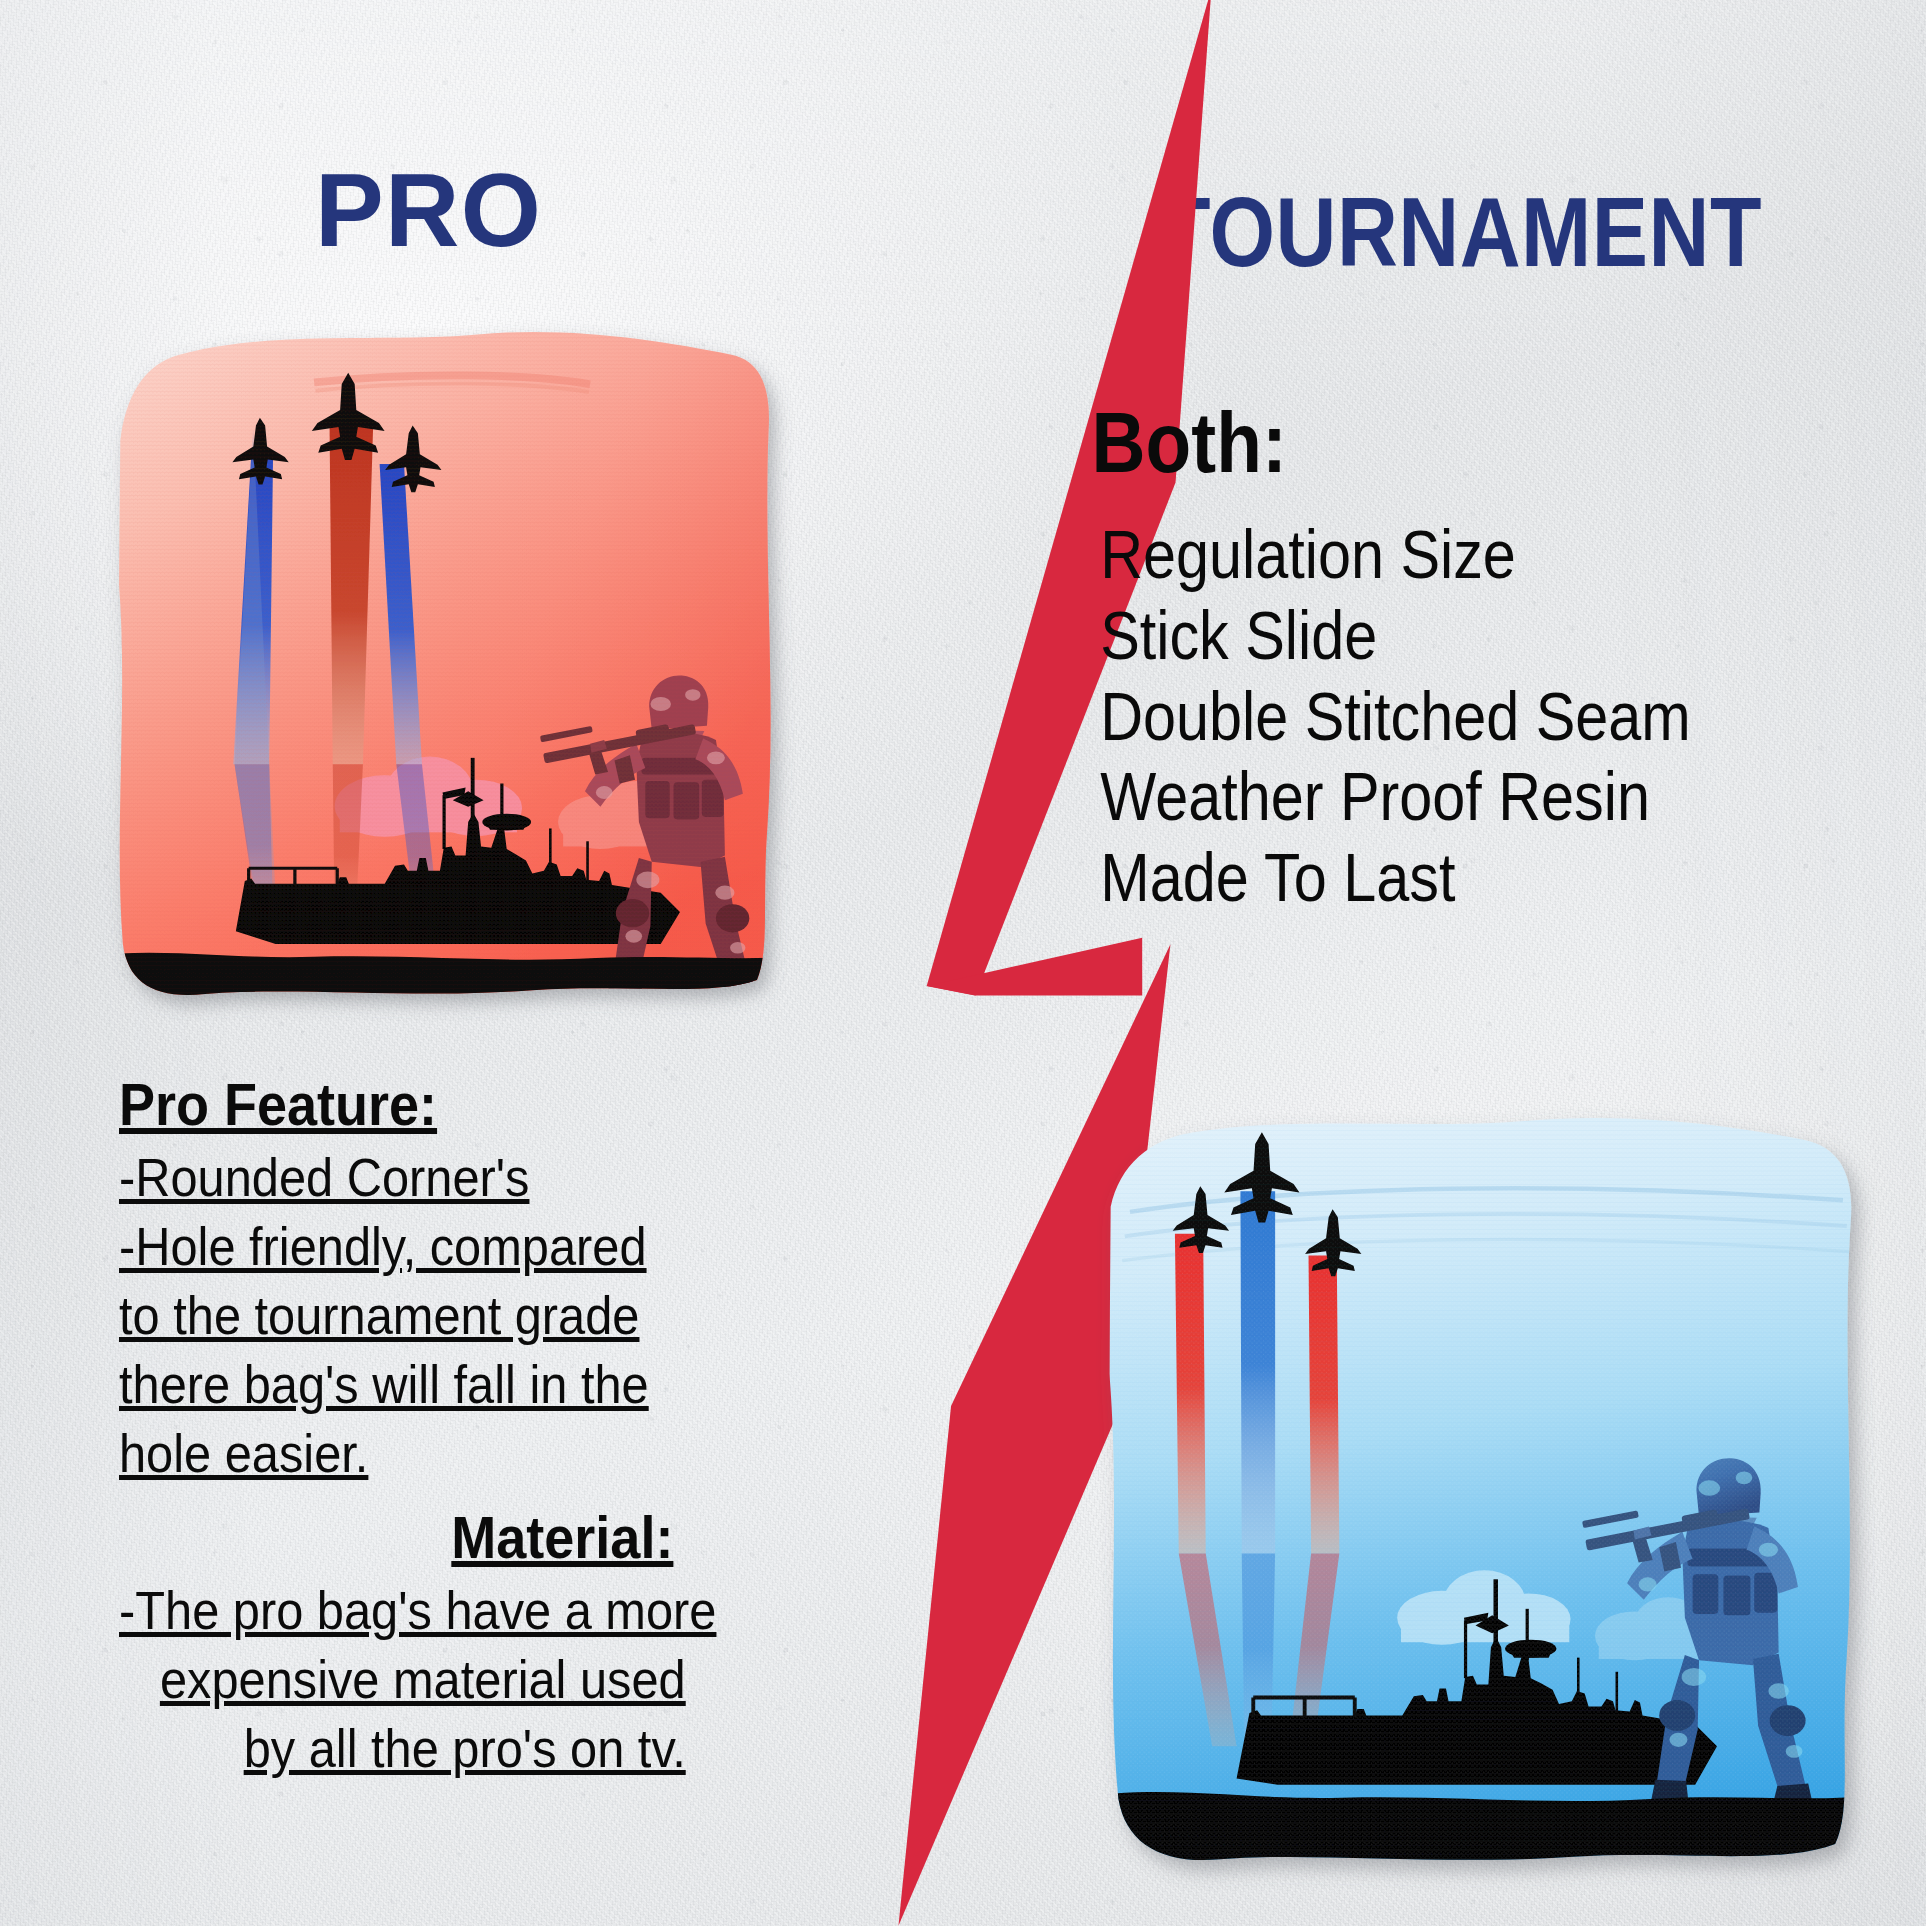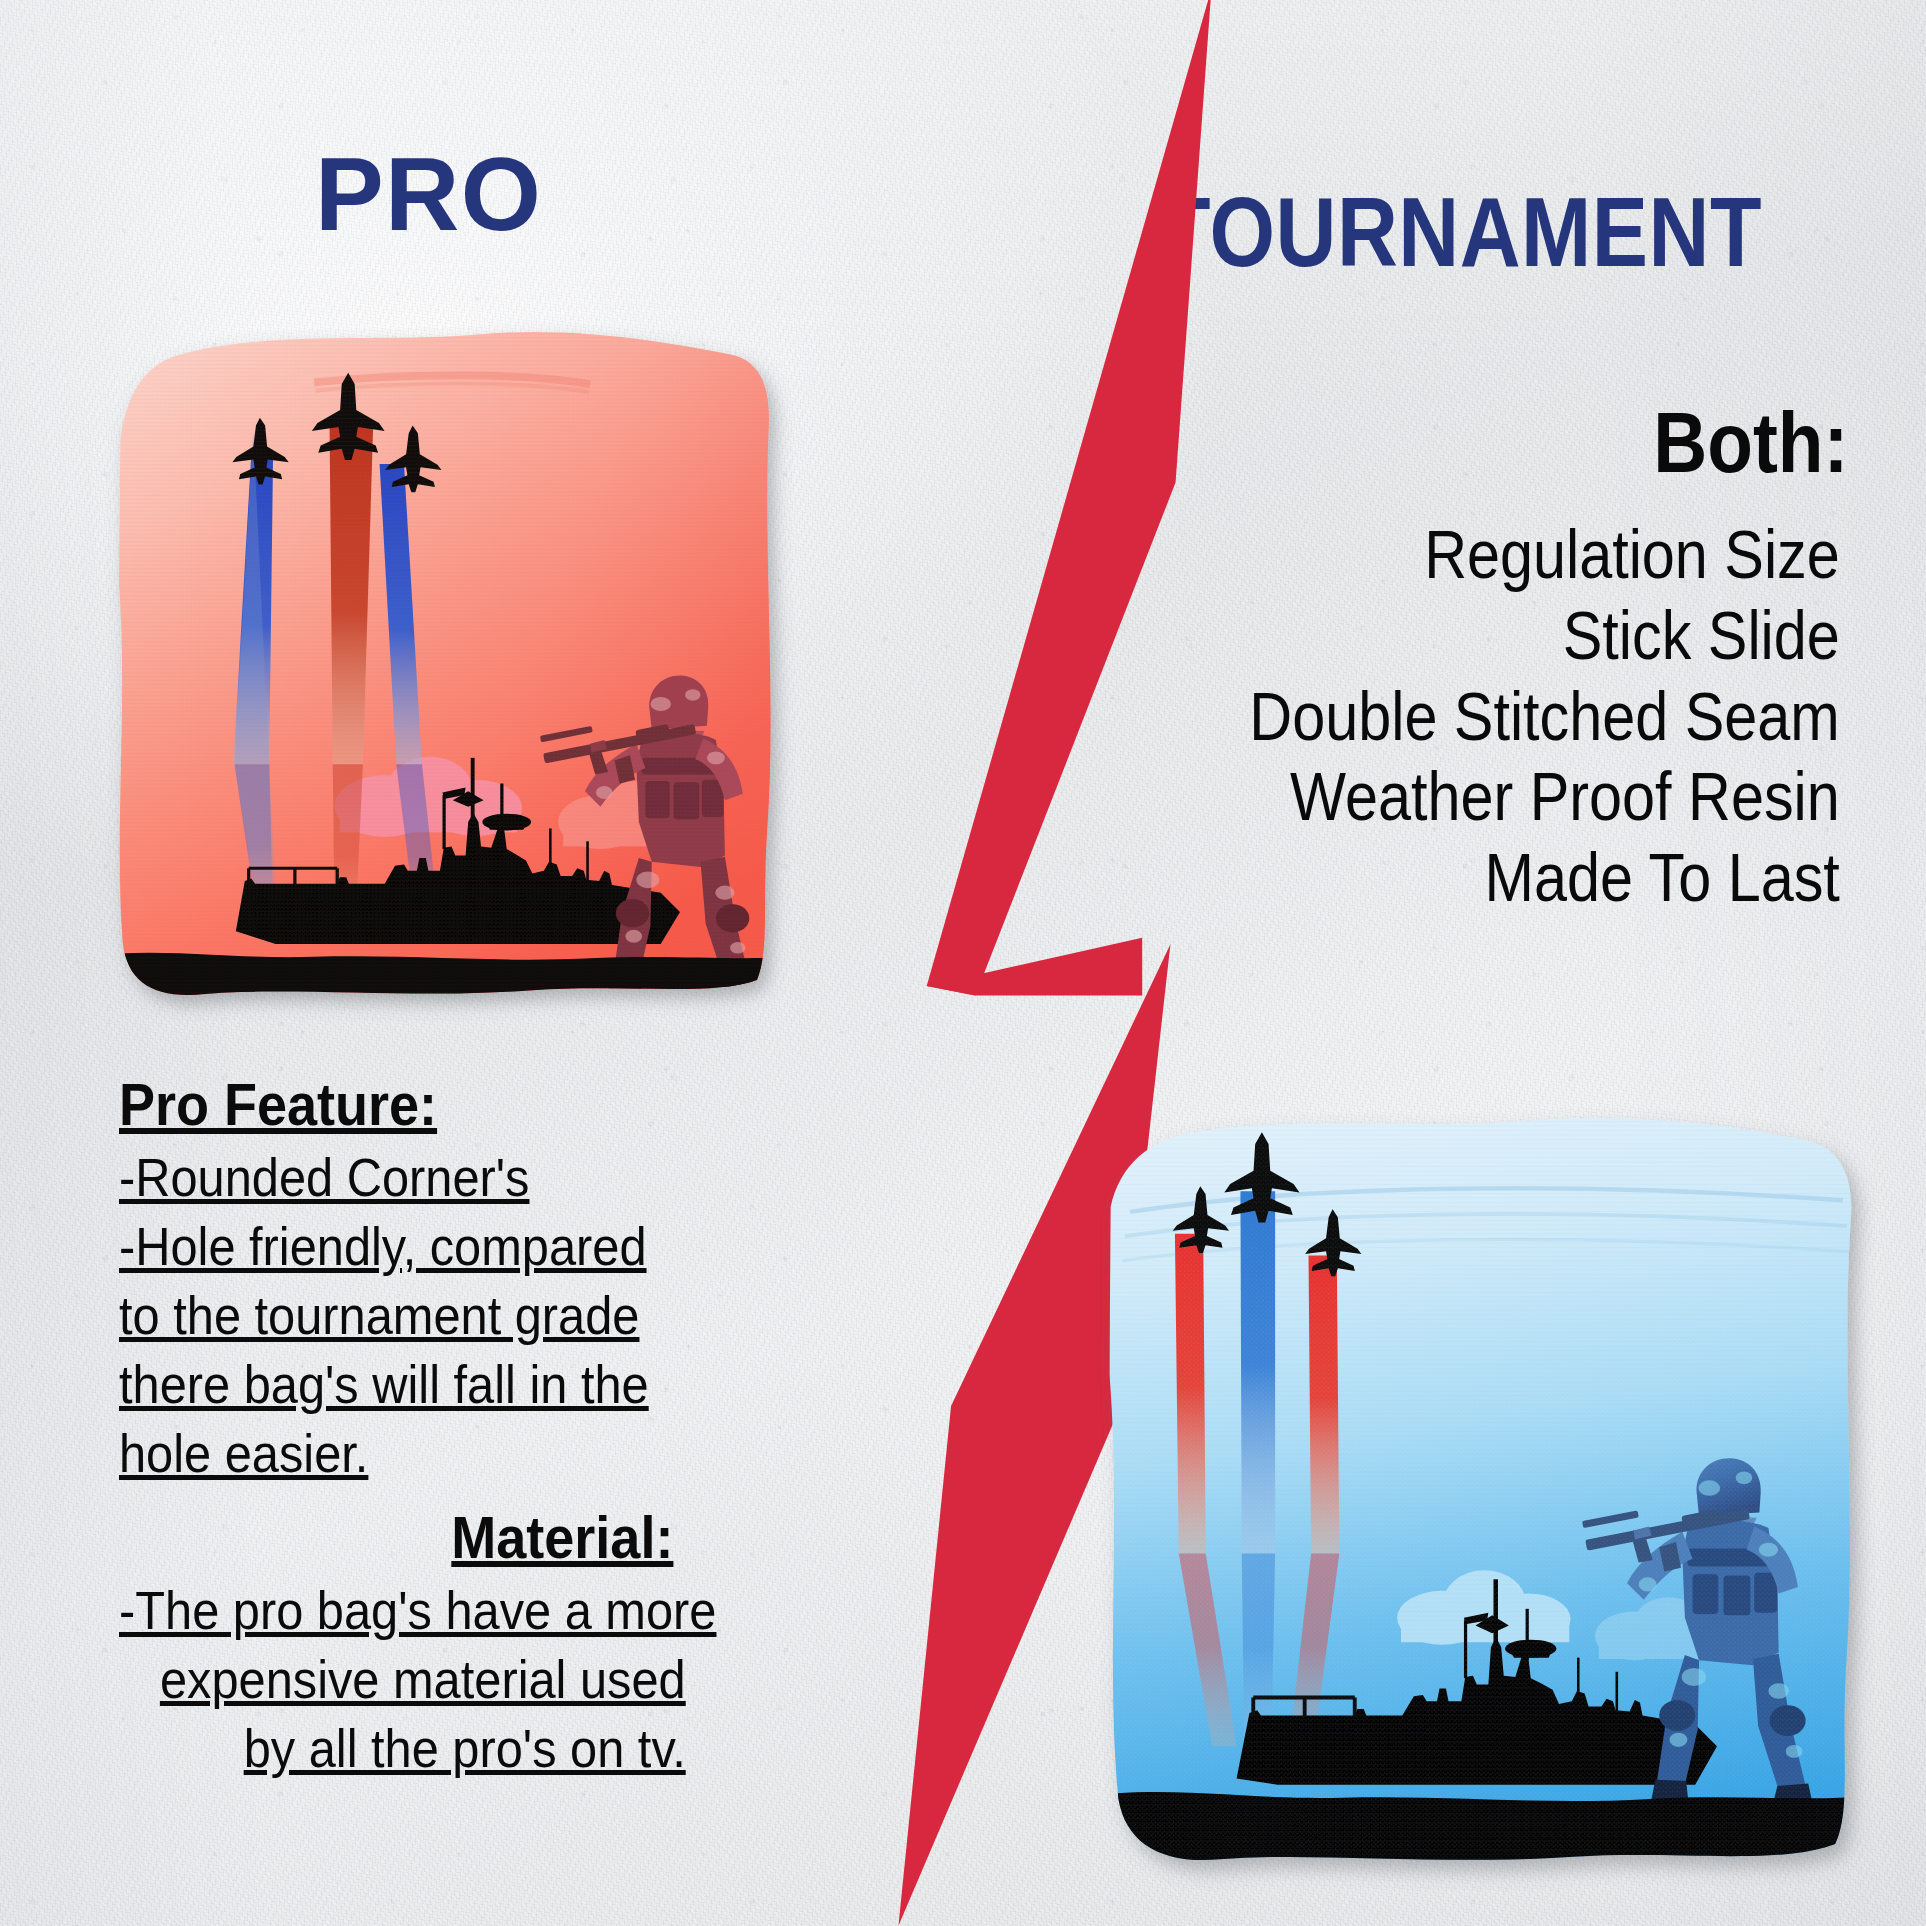--- a/index.html
+++ b/index.html
@@ -54,40 +54,40 @@
   
   .title{
     position:absolute;
     color:#25367c;
     font-weight:bold;
     letter-spacing:-1.3px;
     white-space:nowrap;
     line-height:1;
   }
   #pro-title{
-    left:315px;top:143px;
+    left:315px;top:159px;
     font-size:103px;
     letter-spacing:1.3px;
     text-align:center;
   }
   #tournament-title{
     left:1159px;top:183px;
     font-size:98px;
     transform:scaleX(.86);
     transform-origin:left top;
     letter-spacing:0.6px;
   }
 
   
   #bolt{position:absolute;left:783px;top:-6.4px;width:449px;height:1939px;}
 
   
   #both-block{
     position:absolute;left:1040px;top:398px;width:860px;
-    text-align:right;color:#0a0a0a;
+    text-align:left;color:#0a0a0a;
   }
   #both-heading{
     font-size:85px;font-weight:bold;line-height:1.05;
     transform:scaleX(.88);transform-origin:center top;
     margin:0 0 28px 0;
   }
   .both-line{
     font-size:69px;line-height:1.17;font-weight:normal;
     transform:scaleX(.86);transform-origin:center top;
     white-space:nowrap;

